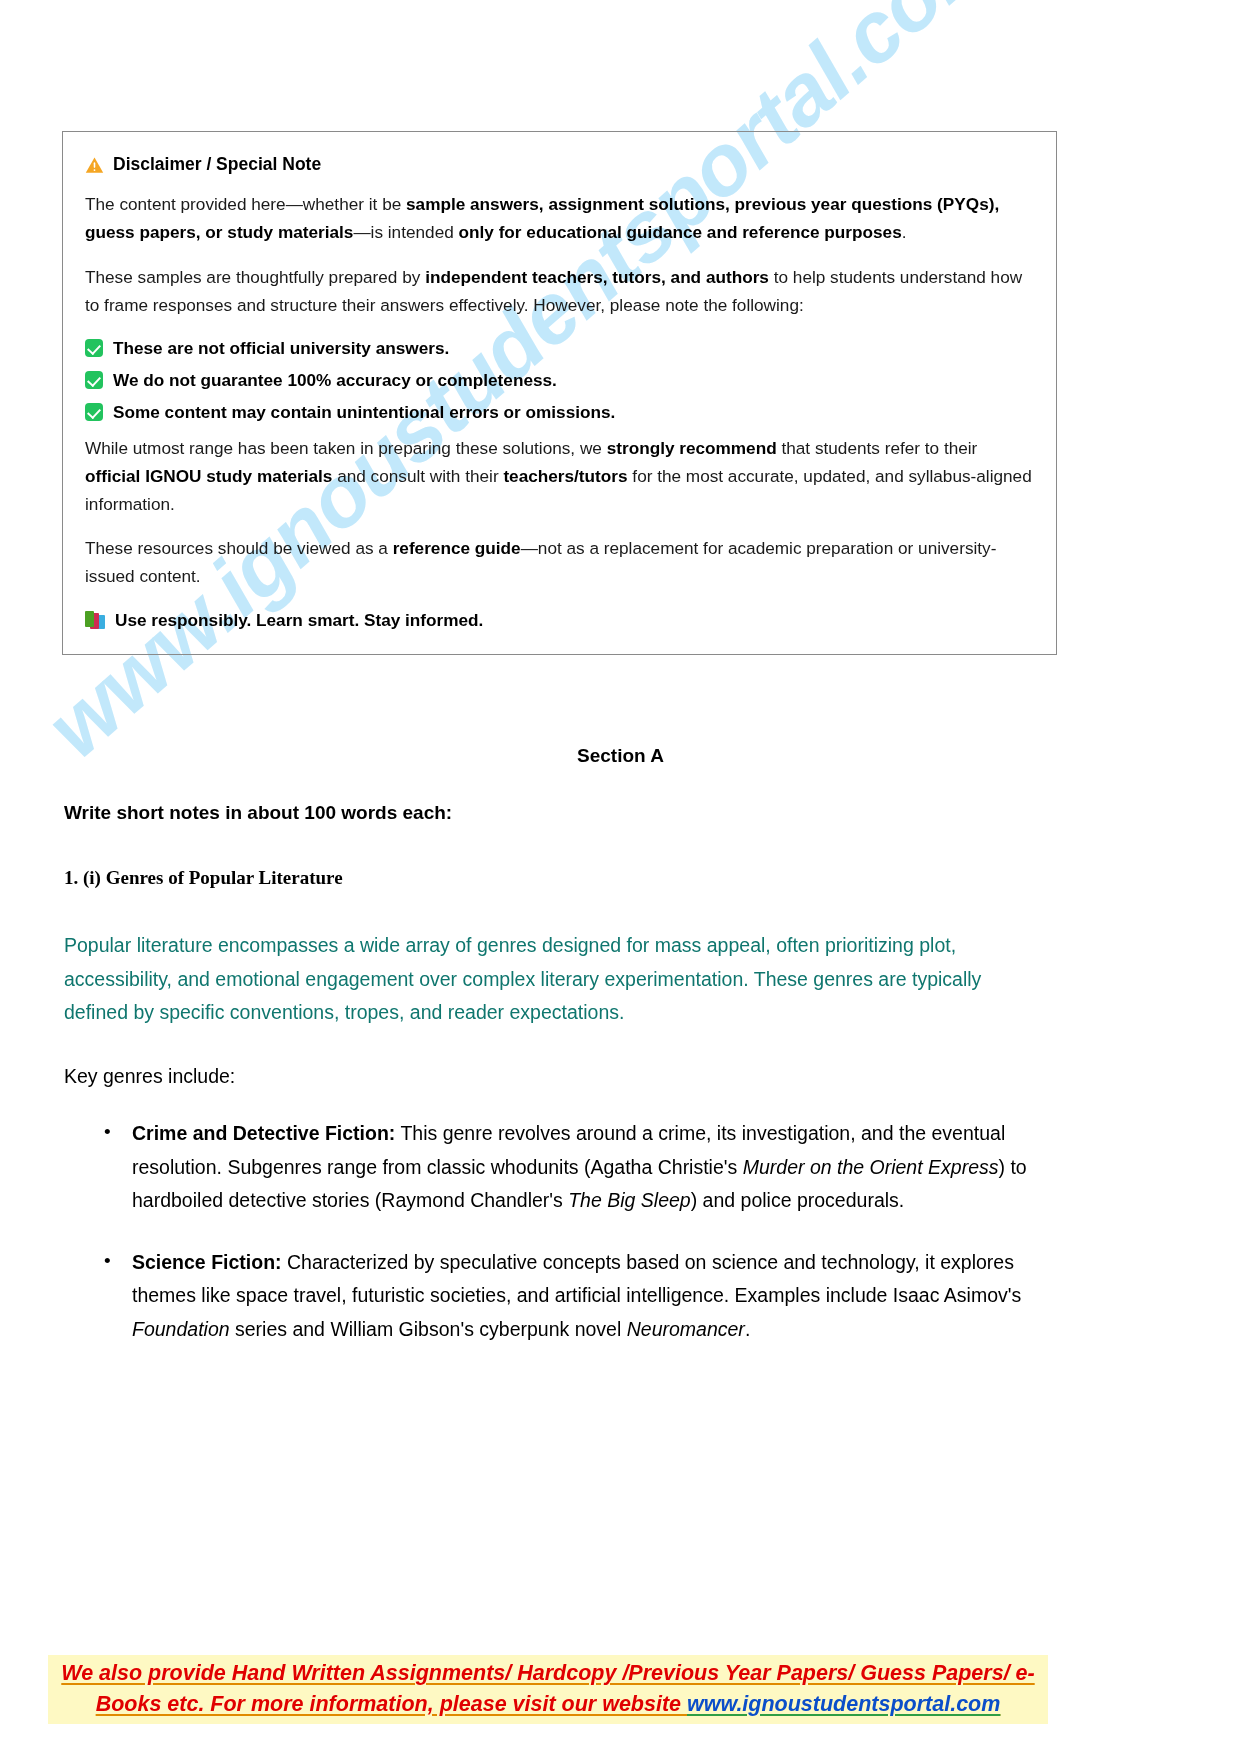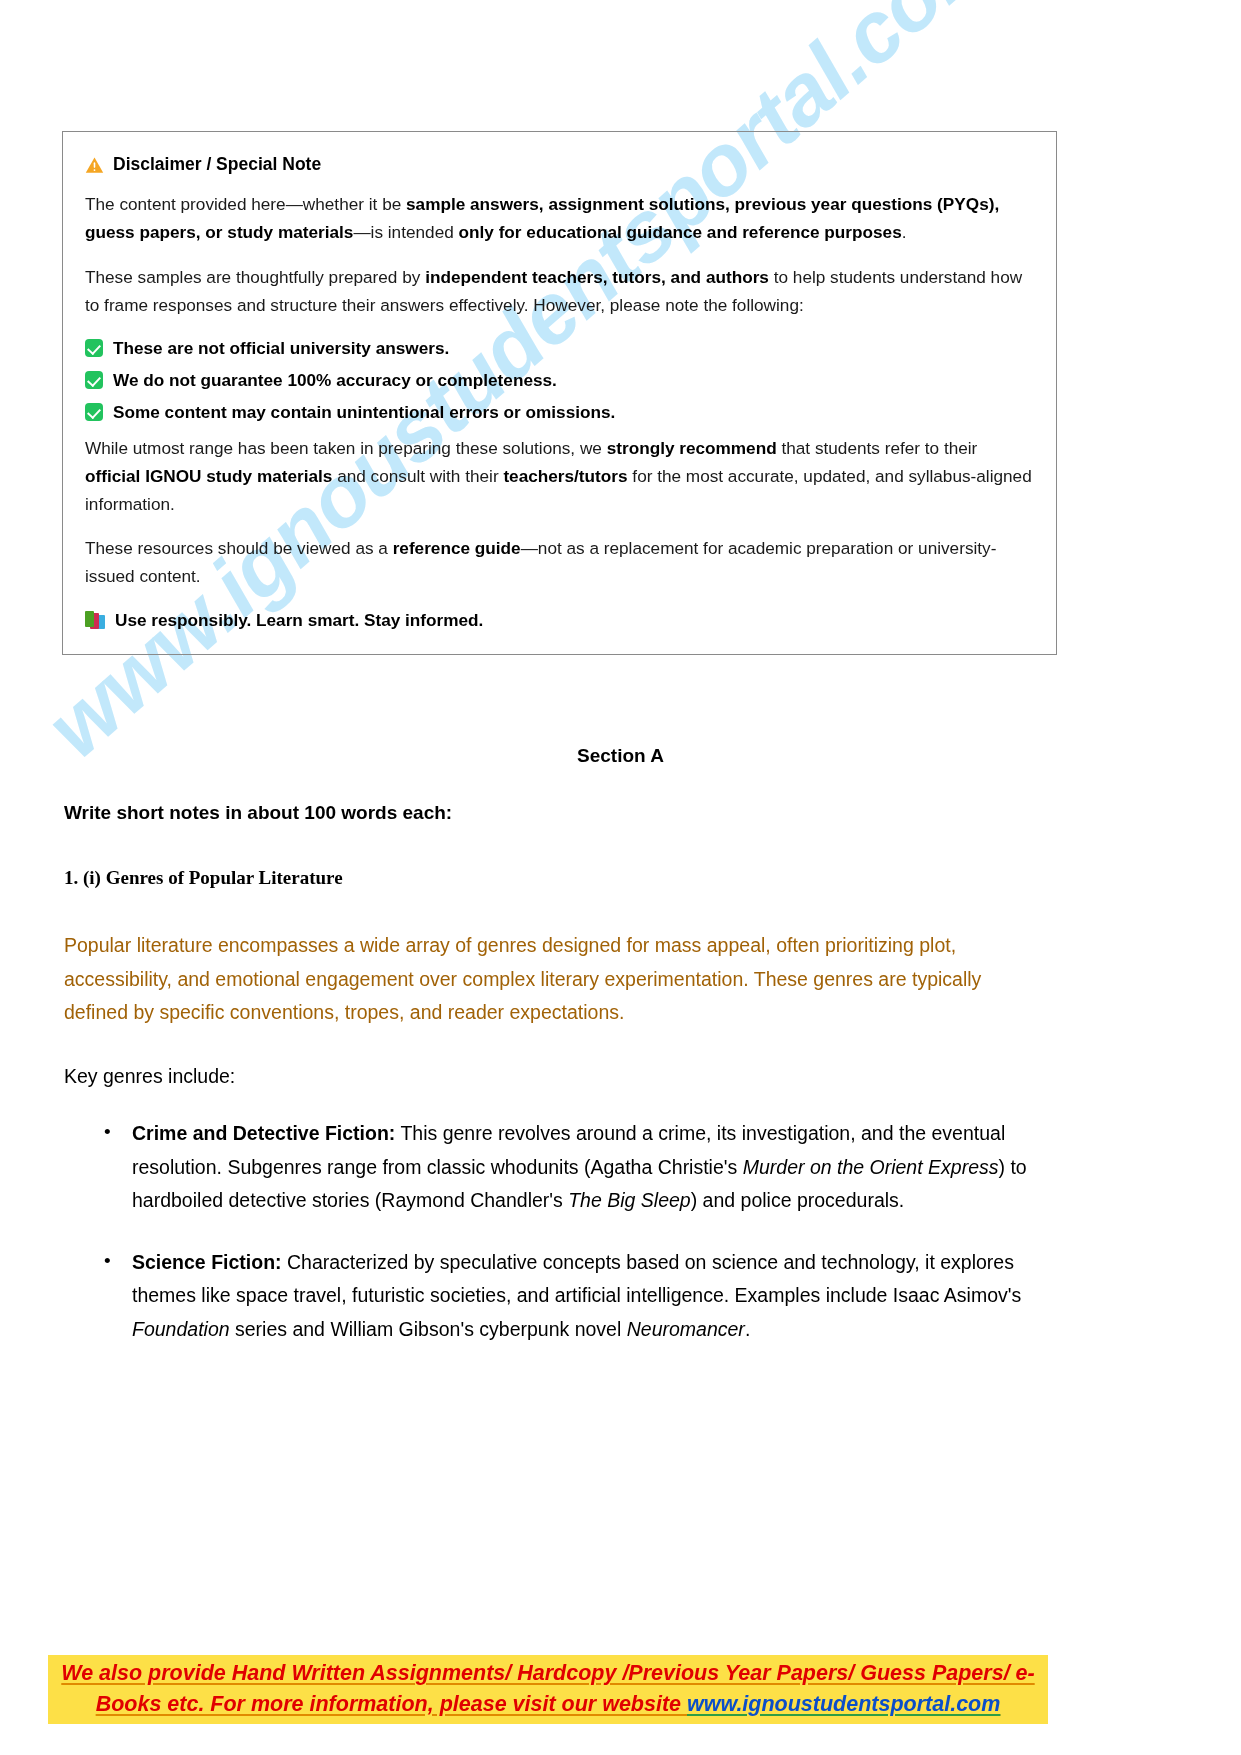--- a/index.html
+++ b/index.html
@@ -164,21 +164,21 @@
     font-size: 19px;
     font-weight: 700;
     margin: 0 0 38px 0;
     line-height: 1.4;
     font-family: Liberation Serif, serif;
   }
   .body-p {
     font-size: 19.5px;
     line-height: 1.72;
     margin: 0 0 30px 0;
-    color: #a16207;
+    color: #0f766e;
   }
   .key-line {
     font-size: 19.5px;
     line-height: 1.72;
     margin: 0 0 24px 0;
   }
   ul.genre-list {
     margin: 0;
     padding: 0 0 0 40px;
     list-style: none;
@@ -198,21 +198,21 @@
   }
   ul.genre-list b { font-weight: 700; }
   ul.genre-list i, .body-p i { font-style: italic; }
 
   
   .footer-banner {
     position: absolute;
     left: 48px;
     top: 1655px;
     width: 1000px;
-    background: #fde047;
+    background: #fef9c3;
     text-align: center;
     padding: 3px 6px 5px 6px;
     z-index: 20;
   }
   .footer-line {
     font-size: 21.5px;
     font-weight: 700;
     font-style: italic;
     color: #e00000;
     line-height: 1.42;

